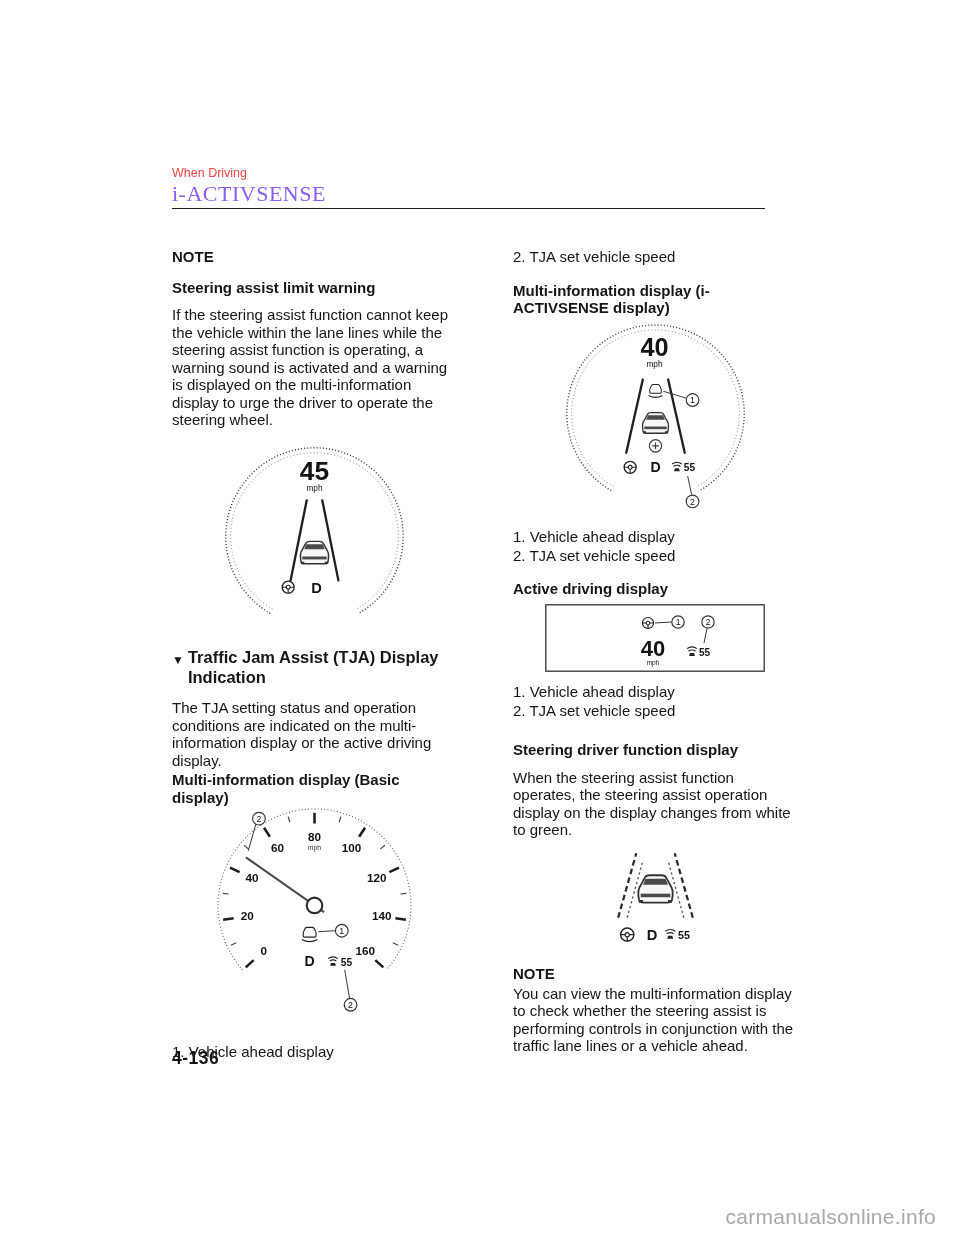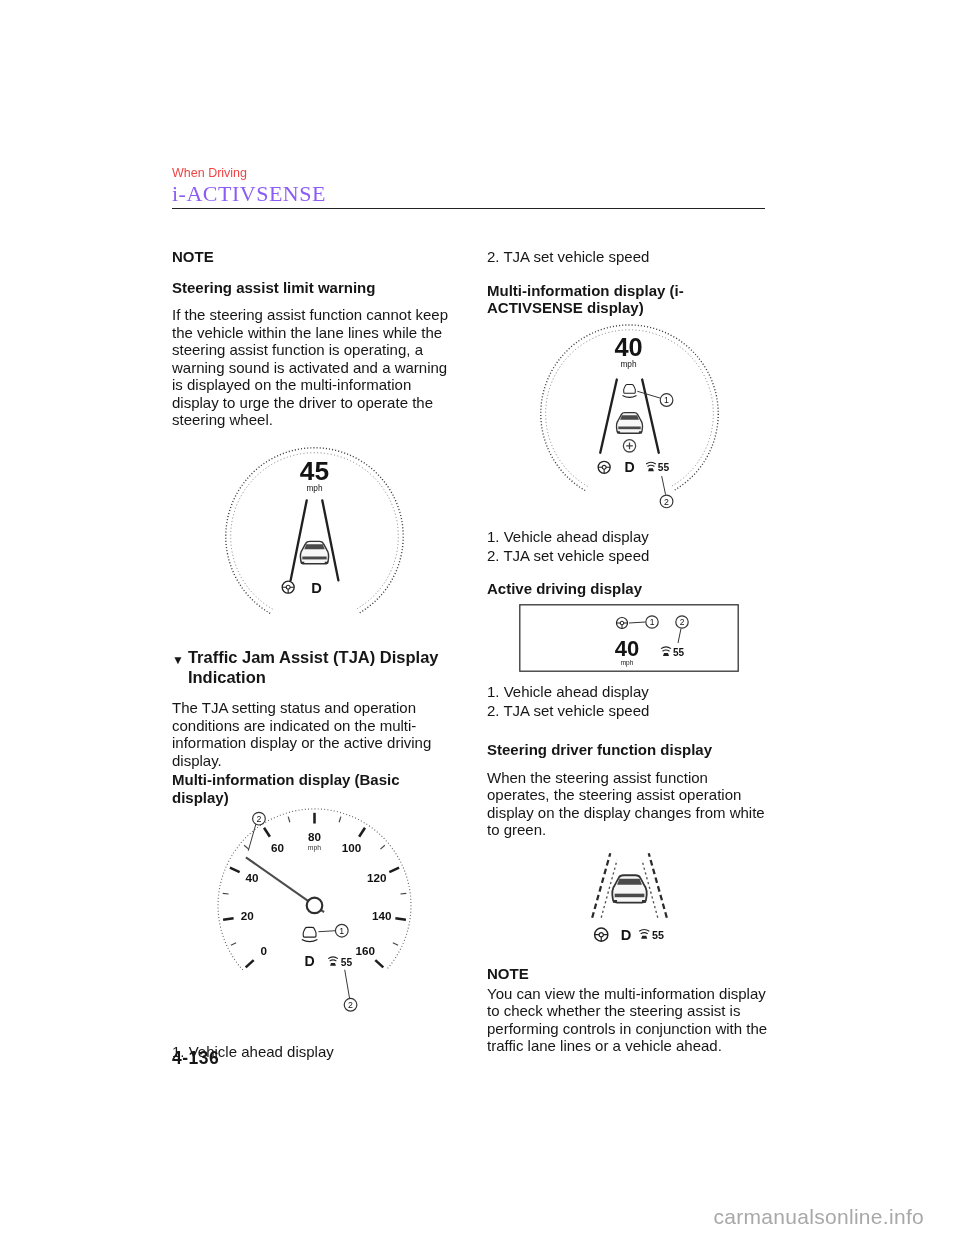--- a/index.html
+++ b/index.html
@@ -7,39 +7,39 @@
     width:960px;height:1245px;position:relative;background:#ffffff;
     font-family:"Liberation Sans",sans-serif;color:#161616;
     -webkit-font-smoothing:antialiased;overflow:hidden;
   }
   .header{position:absolute;left:172px;top:166px;width:593px;}
   .kicker{font-size:12.5px;color:#ef4444;margin-bottom:1px;}
   .doc-title{font-family:"Liberation Serif",serif;font-size:22px;letter-spacing:.5px;color:#8b5cf6;}
   .header-rule{position:absolute;left:172px;top:208px;width:593px;border-top:1.6px solid #222;}
   .col{position:absolute;top:248px;width:284px;font-size:15px;line-height:17.5px;}
   .col-left{left:172px;}
-  .col-right{left:487px;}
+  .col-right{left:513px;}
   .bold{font-weight:bold;}
   .h-underline{font-weight:bold;text-underline-offset:3px;margin:0 0 10px 0;}
   .note-label{font-weight:bold;margin:0 0 13px 0;}
   p{margin:0 0 10px 0;}
   .fig{text-align:center;}
   .fig-gauge1{margin:4px 0 10px 0;}
   .fig-speedo{margin:0 0 4px 0;}
   .fig-gauge2{margin:4px 0 4px 0;}
   .fig-add{margin:2px 0 8px 0;}
   .fig-saf{margin:6px 0 16px 0;}
   .tja-heading{display:flex;font-weight:bold;font-size:16.5px;line-height:20px;margin:6px 0 12px 0;}
   .tja-heading .tri{font-size:12px;margin:3px 4px 0 0;}
   .list-item{margin:0 0 1px 0;}
   .mb16{margin-bottom:16px;}
   .mt16{margin-top:16px;}
   .mt22{margin-top:22px;}
   .page-number{position:absolute;left:172px;top:1048px;font-weight:bold;font-size:17.5px;letter-spacing:.5px;}
-  .watermark{position:absolute;right:36px;bottom:16px;font-size:21px;color:#a8a8a8;letter-spacing:.3px;}
+  .watermark{position:absolute;right:24px;bottom:16px;font-size:21px;color:#a8a8a8;letter-spacing:.3px;}
   svg text{font-family:"Liberation Sans",sans-serif;}
 </style>
 </head>
 <body>
 
 <svg width="0" height="0" style="position:absolute" aria-hidden="true">
   <defs>
     <g id="sym-car-rear">
       <path d="M-14 9 Q-15.5 1 -12.5 -2.5 L-9 -9 Q-8 -11 -5 -11 L5 -11 Q8 -11 9 -9 L12.5 -2.5 Q15.5 1 14 9 Q13.8 12 10.5 12 L-10.5 12 Q-13.8 12 -14 9 Z" fill="#f7f7f7" stroke="#333" stroke-width="1.5"></path>
       <path d="M-8.5 -8 L8.5 -8 L10.5 -3 L-10.5 -3 Z" fill="#4a4a4a"></path>

